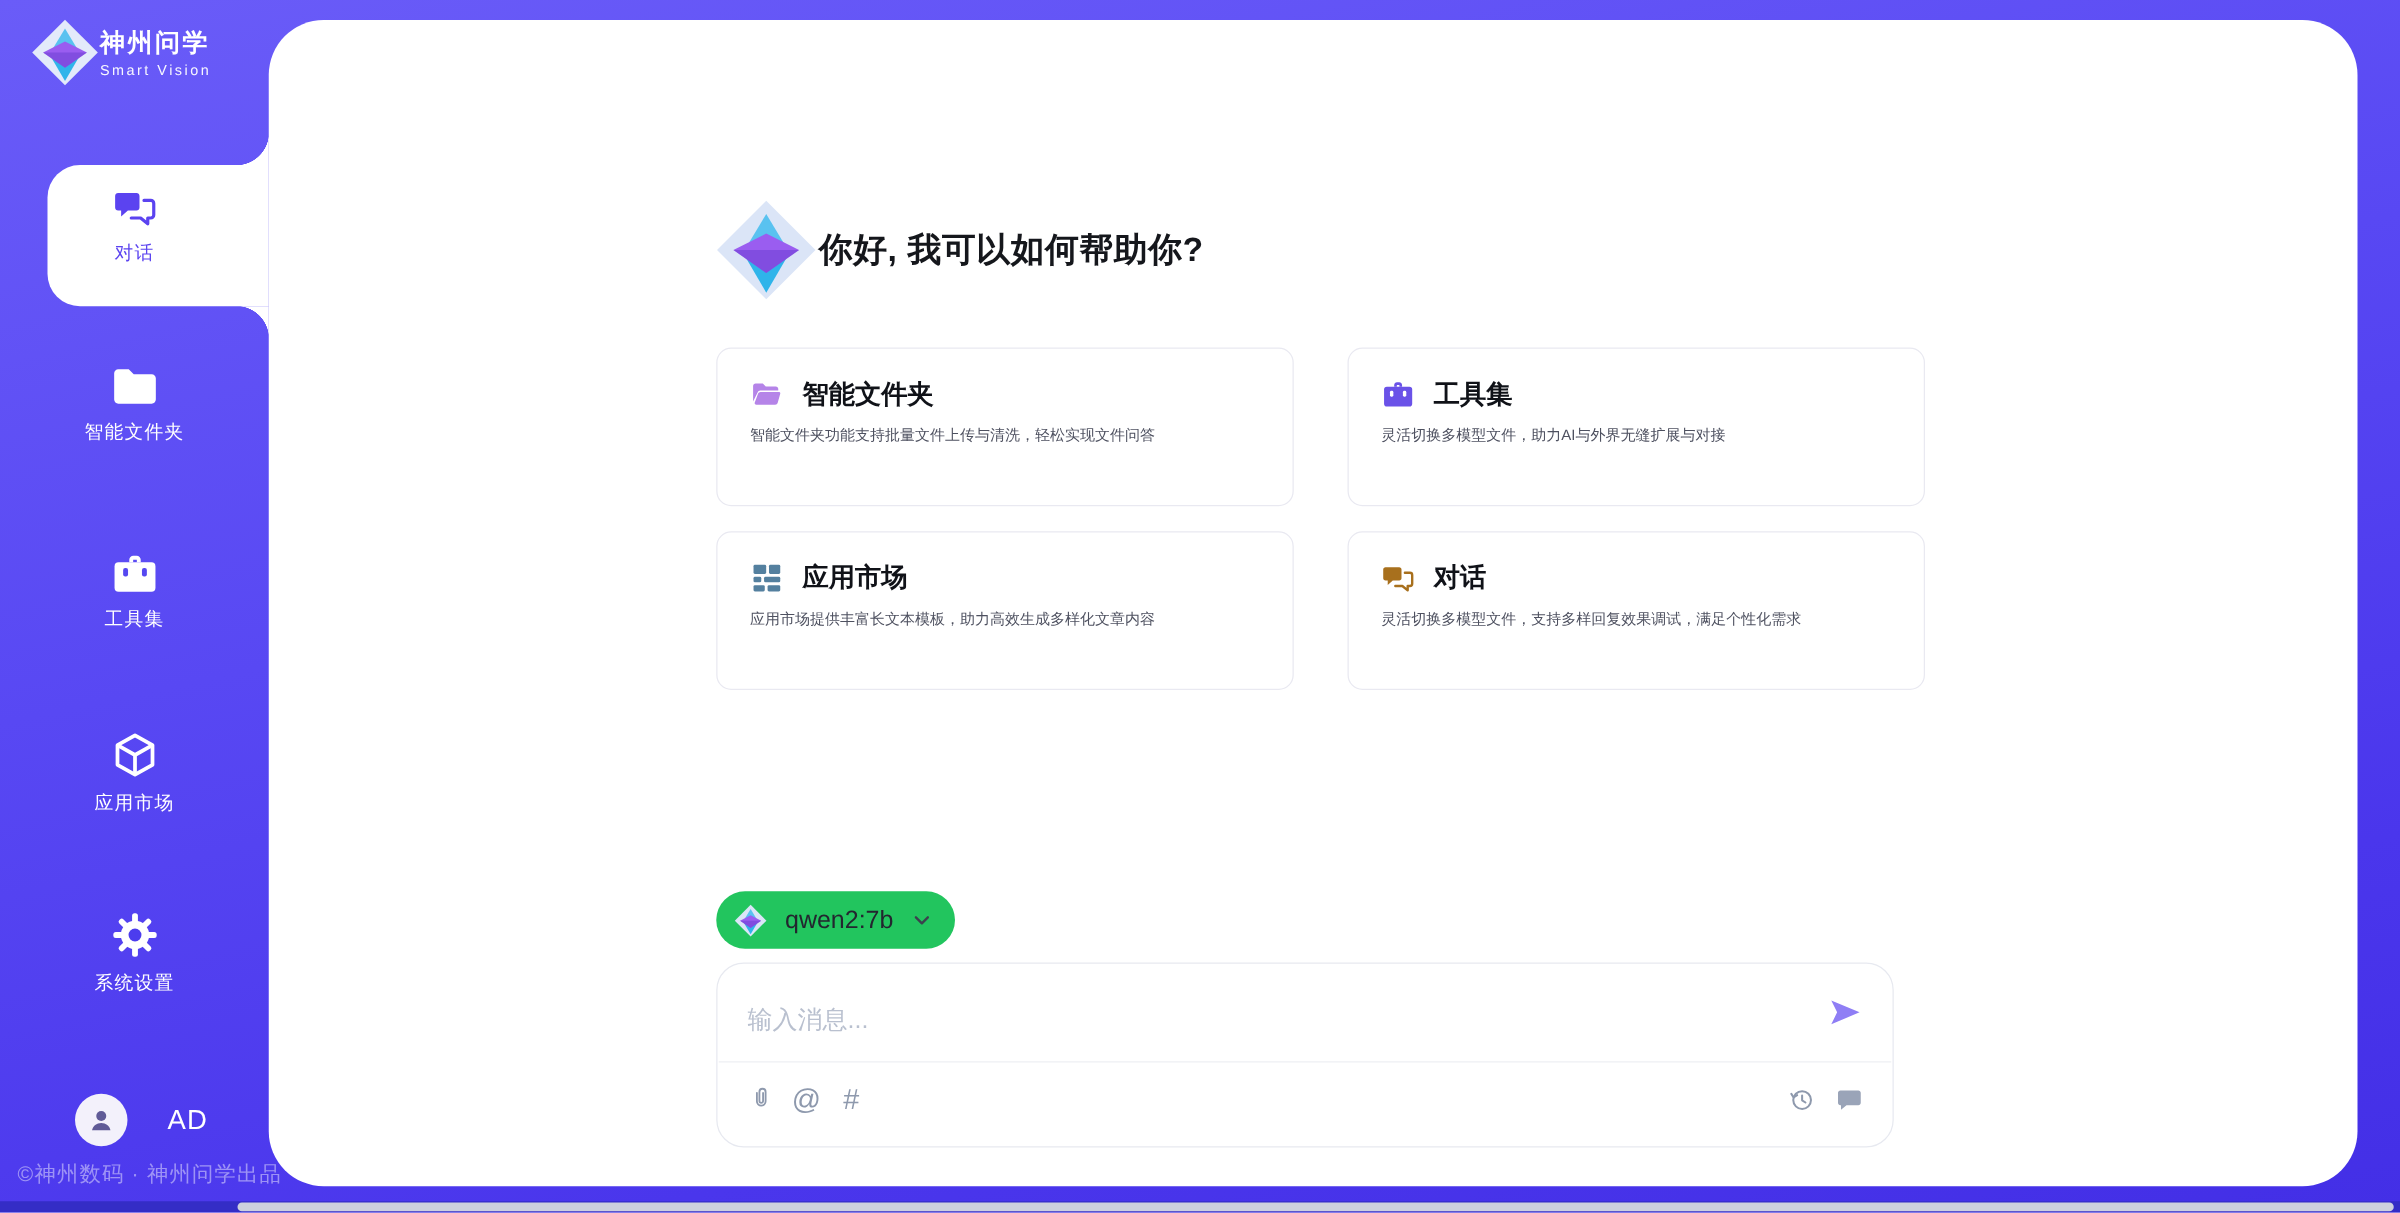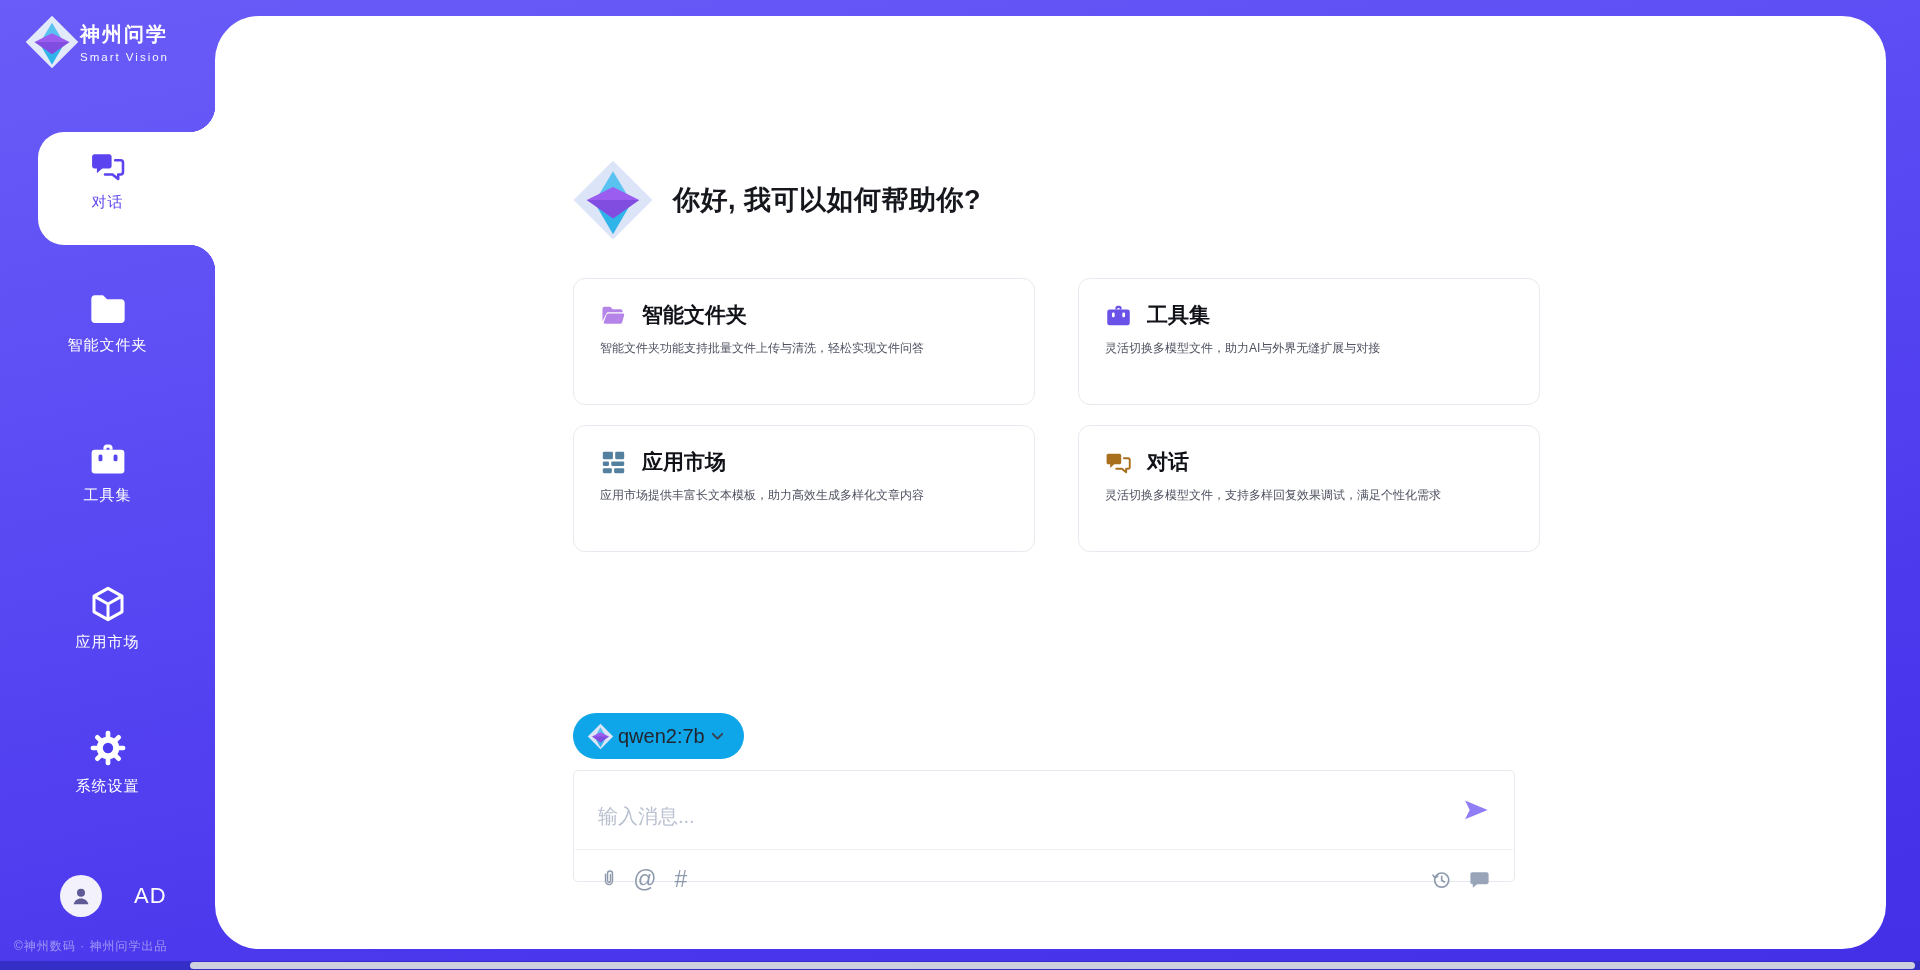--- a/index.html
+++ b/index.html
@@ -34,47 +34,47 @@
   .nav-folder  { top:293px; }
   .nav-tools   { top:441px; }
   .nav-market  { top:584px; }
   .nav-settings{ top:728px; }
 
   .user-row { position:absolute; left:60px; top:875px; display:flex; align-items:center; gap:32px; }
   .avatar { width:42px; height:42px; border-radius:50%; background:#f3f1fb; display:flex;
     align-items:center; justify-content:center; }
   .user-name { color:#fff; font-size:22px; letter-spacing:1px; }
   .copyright { position:absolute; left:14px; top:928px; color:rgba(255,255,255,.45);
-    font-size:12px; letter-spacing:1px; white-space:nowrap;margin-top:10px; }
+    font-size:17px; letter-spacing:1px; white-space:nowrap; }
 
   
   .panel { position:absolute; left:215px; top:16px; right:34px; bottom:21px;
     background:#fff; border-radius:44px; }
 
-  .greeting { position:absolute; left:356px; top:142px; display:flex; align-items:center; gap:18px; }
+  .greeting { position:absolute; left:356px; top:142px; display:flex; align-items:center; }
   .greeting .gem { width:84px; height:84px; }
   .greeting h1 { font-size:27px; font-weight:bold; color:#15171c; letter-spacing:.5px; }
 
   .cards { position:absolute; left:358px; top:262px; display:grid;
     grid-template-columns:462px 462px; gap:20px 43px; }
   .card { border:1px solid #e9e9f1; border-radius:12px; background:#fff;
     padding:22px 26px 20px 26px; min-height:127px; cursor:pointer; }
   .card-head { display:flex; align-items:center; gap:15px; }
   .card-head svg { width:27px; height:27px; flex:0 0 auto; }
   .card-title { font-size:21px; font-weight:bold; color:#101218; }
   .card-desc { margin-top:10px; font-size:12px; line-height:1.55; color:#4e5160; }
 
   .model-chip { position:absolute; left:358px; top:697px; height:46px; border-radius:23px;
-    background:#0ea5e9; display:flex; align-items:center; gap:4px; padding:0 18px 0 14px;
+    background:#22c55e; display:flex; align-items:center; gap:14px; padding:0 18px 0 14px;
     cursor:pointer; }
   .model-chip .gem { width:27px; height:27px; }
   .model-name { font-size:20px; color:#23262f; }
 
-  .composer { position:absolute; left:358px; top:754px; width:942px; height:112px;
-    border:1.5px solid #e7e9f0; border-radius:5px; background:#fff; }
+  .composer { position:absolute; left:358px; top:754px; width:942px; height:148px;
+    border:1.5px solid #e7e9f0; border-radius:22px; background:#fff; }
   .composer-input { position:absolute; left:24px; top:18px; right:70px; height:54px; border:none;
     outline:none; font-size:20px; color:#30343f; font-family:inherit; background:transparent; }
   .composer-input::placeholder { color:#b9c0cf; }
   .send-btn { position:absolute; right:24px; top:25px; width:28px; height:28px; border:none;
     background:transparent; cursor:pointer; padding:0; }
   .composer .divider { position:absolute; left:1px; right:1px; top:78px; height:1px; background:#eef0f4; }
   .tools { position:absolute; left:20px; right:20px; top:88px; height:40px;
     display:flex; align-items:center; }
   .tools .tool { display:flex; align-items:center; justify-content:center; width:30px; height:30px;
     margin-right:6px; cursor:pointer; color:#8e99ad; }

